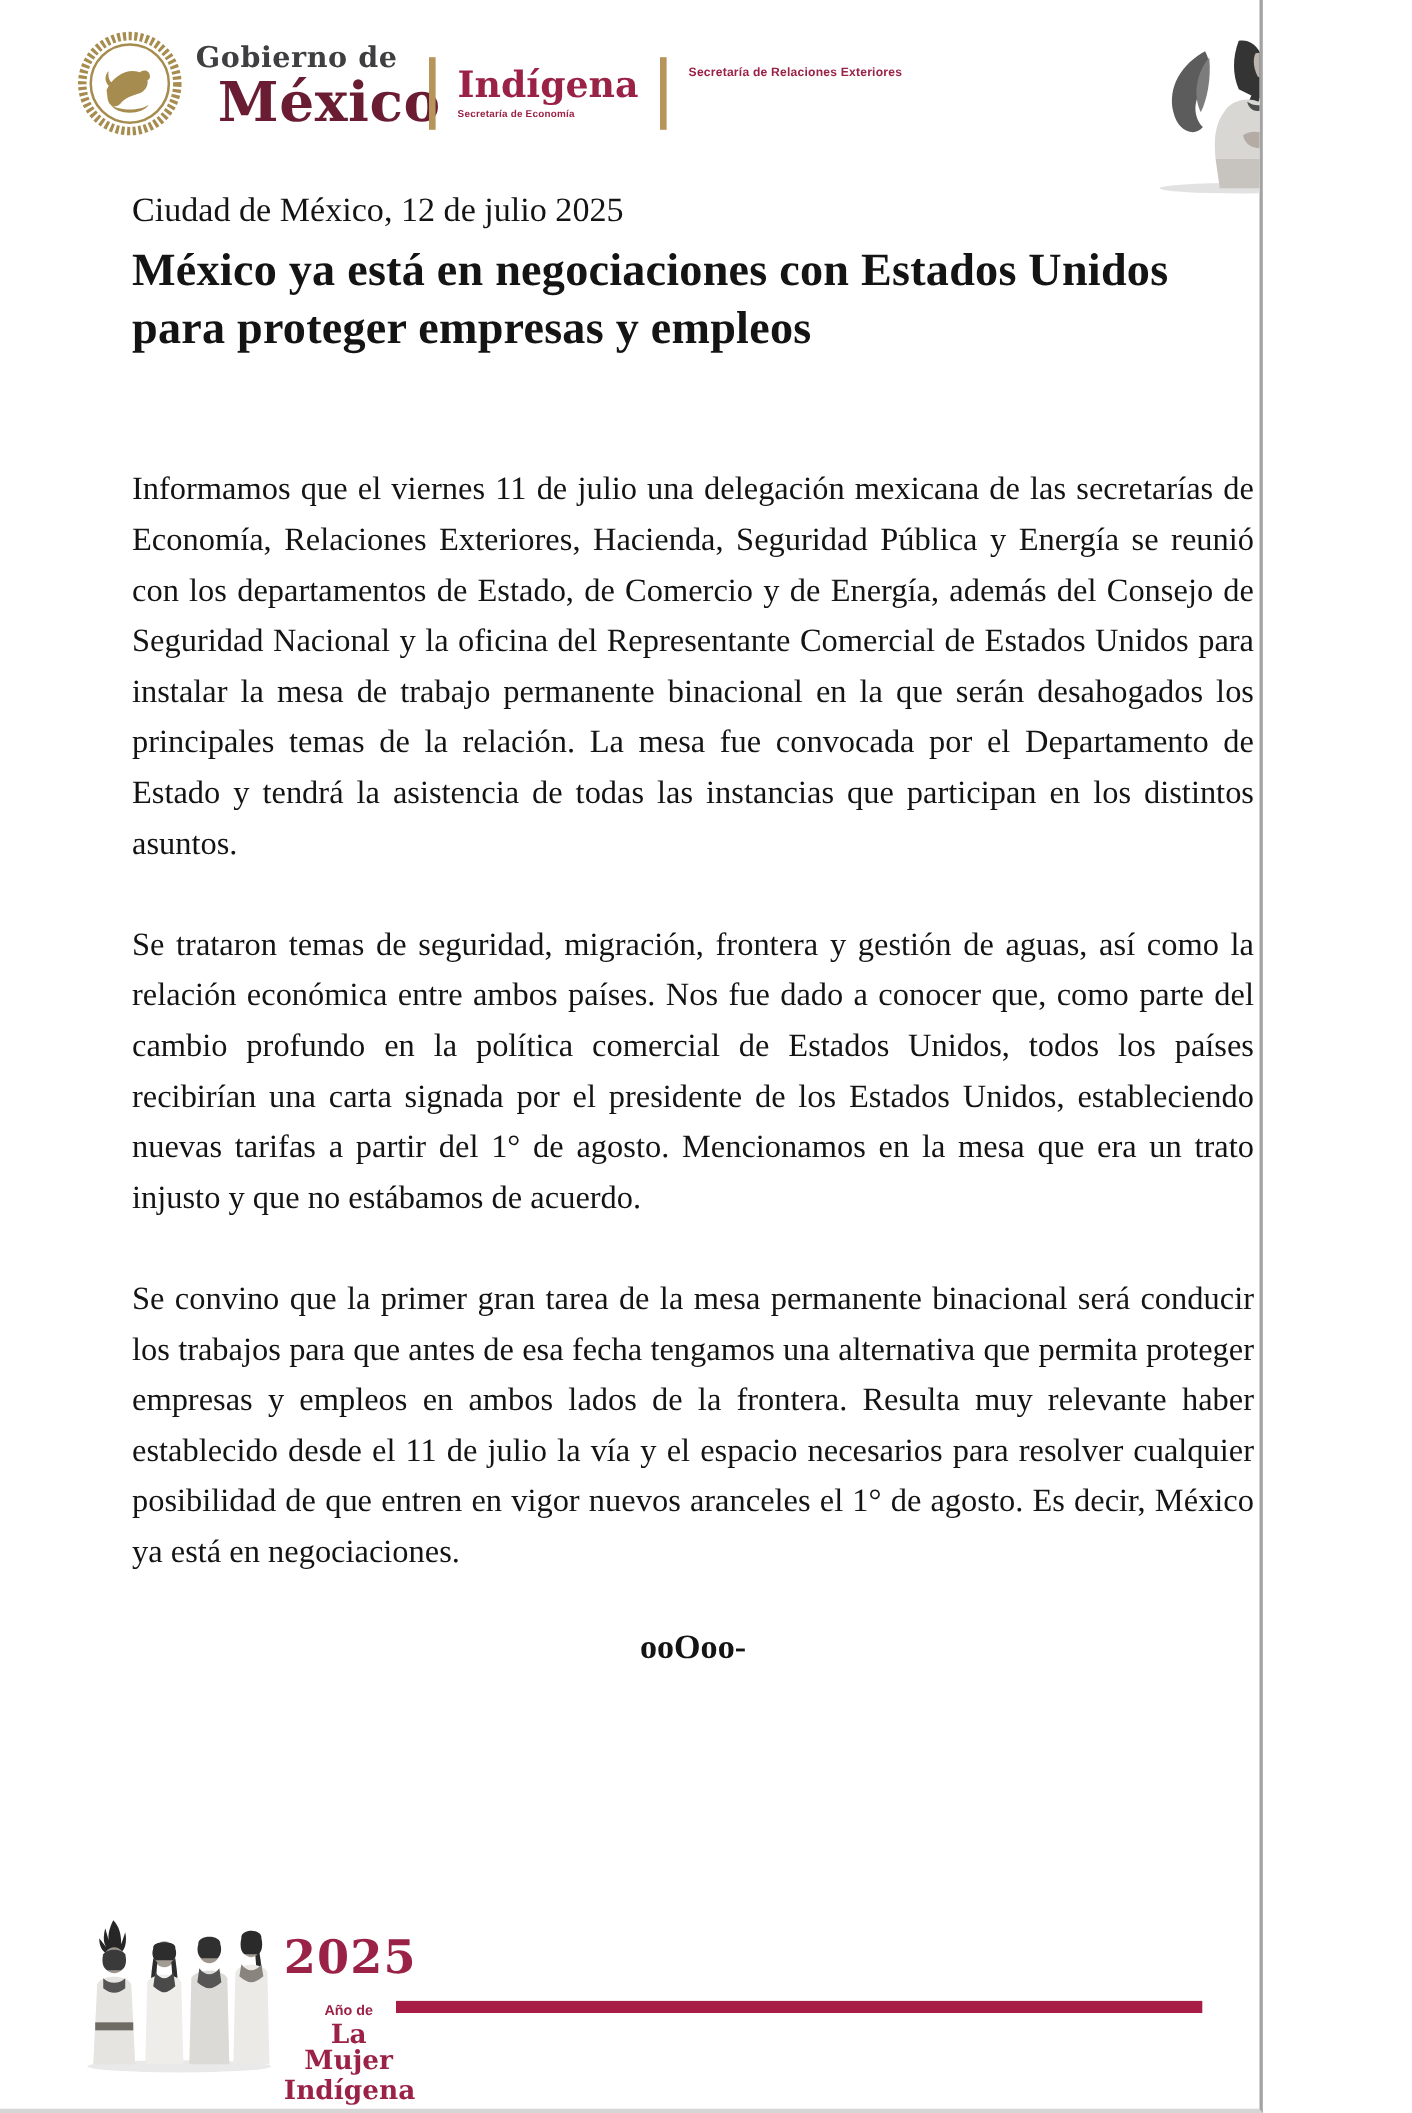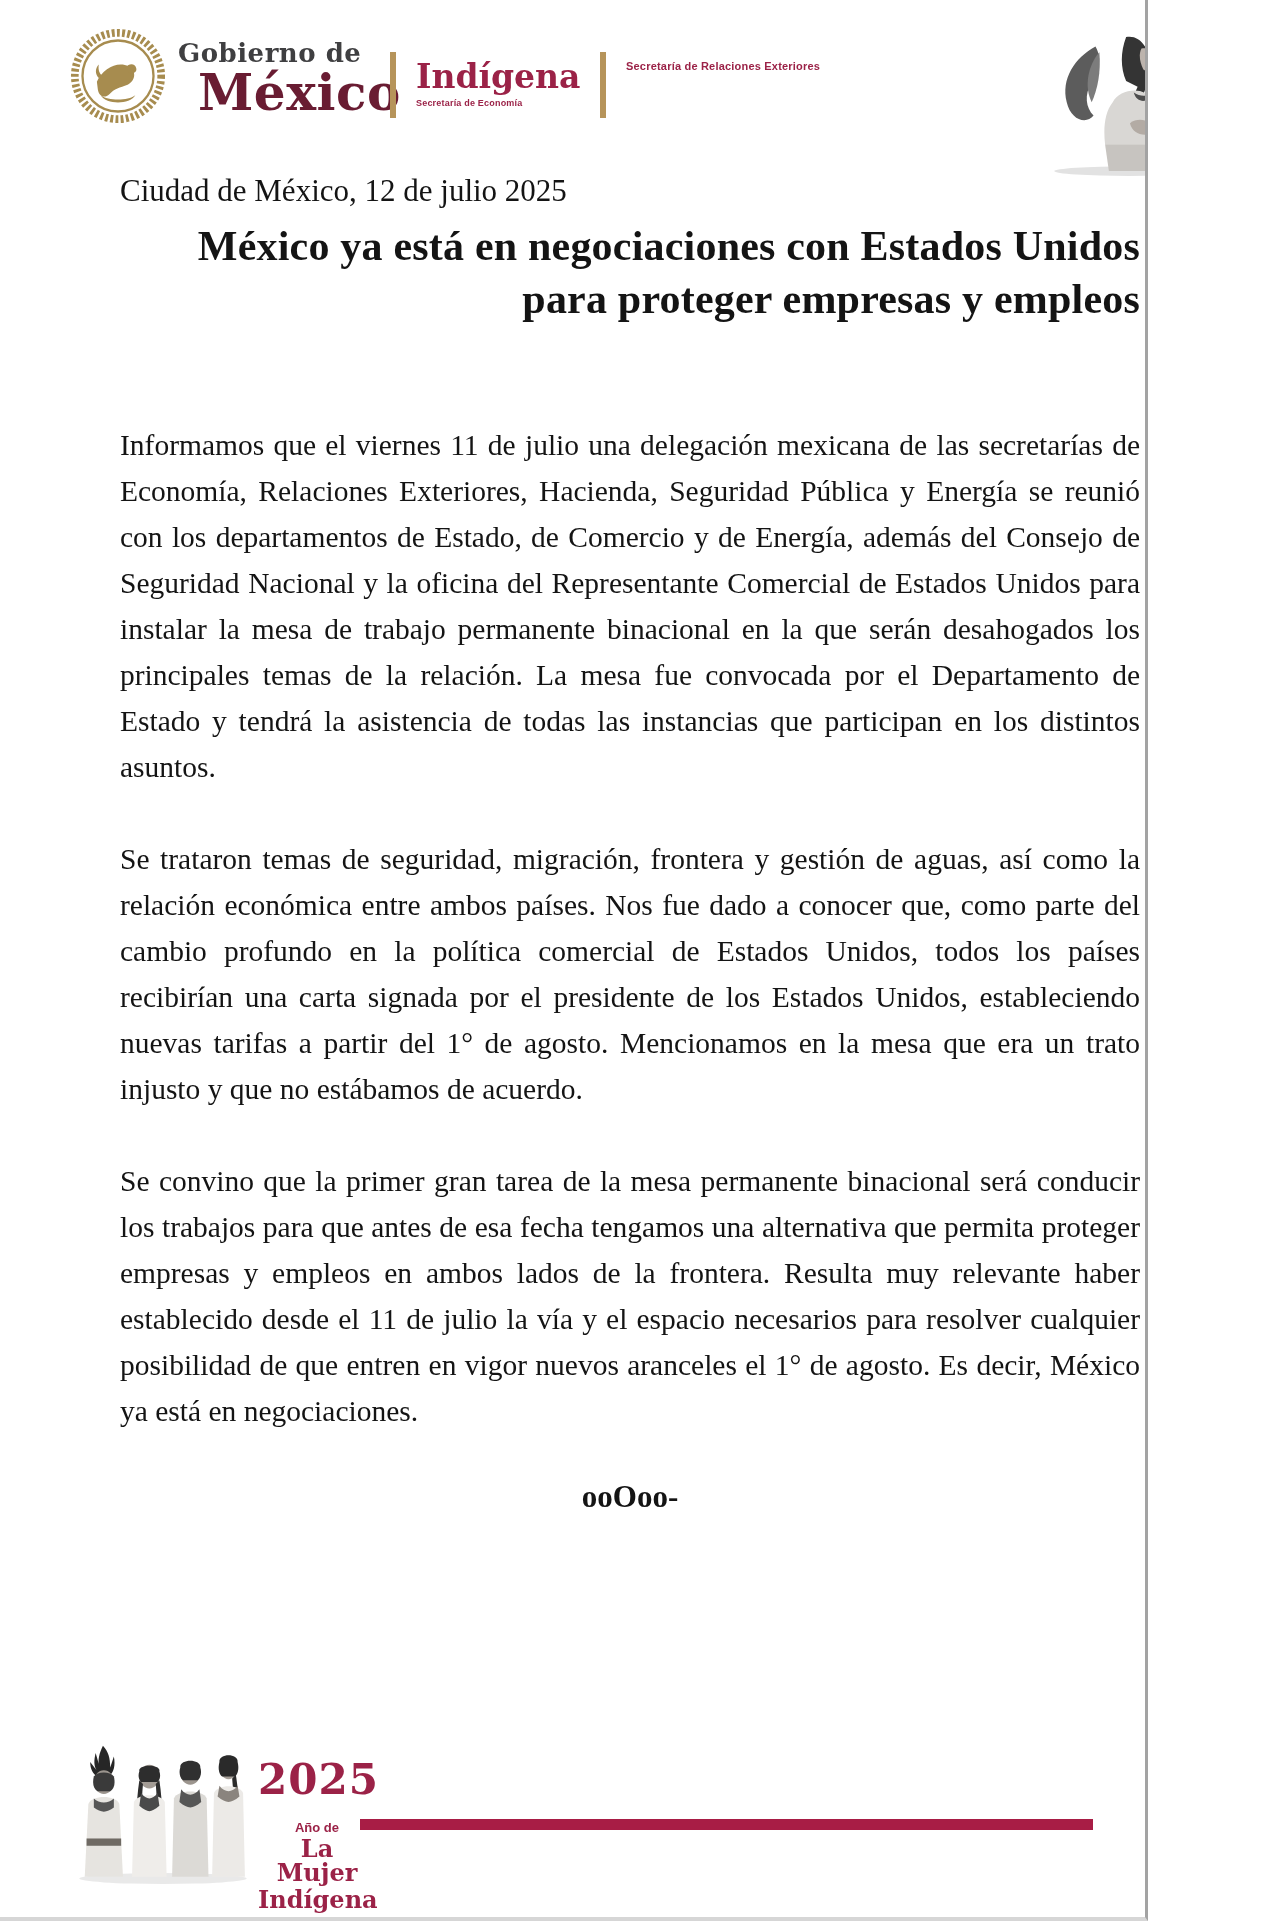--- a/index.html
+++ b/index.html
@@ -33,21 +33,21 @@
   .sec-rel .sec-sub { font-size:11px; margin-top:4px; }
   .flagbearer { position:absolute; left:1038px; top:8px; width:182px; height:172px; }
 
   
   .content { position:absolute; left:120px; top:170px; width:1020px; }
   .dateline {
     text-align:left; font-size:31px; line-height:42px; padding-right:2px;
   }
   .doc-title {
     margin:8px 0 0 0; font-size:42px; line-height:53px; font-weight:700;
-    text-align:right; letter-spacing:0.2px;
+    text-align:left; letter-spacing:0.2px;
   }
   .body-text p {
     margin:46px 0 0 0;
     font-size:29.5px; line-height:46px;
     text-align:justify; text-justify:inter-word;
     hyphens:none;
   }
   .body-text p.first { margin-top:96px; }
   .closing { margin-top:45px; text-align:center; font-weight:700; font-size:31px; }
 

